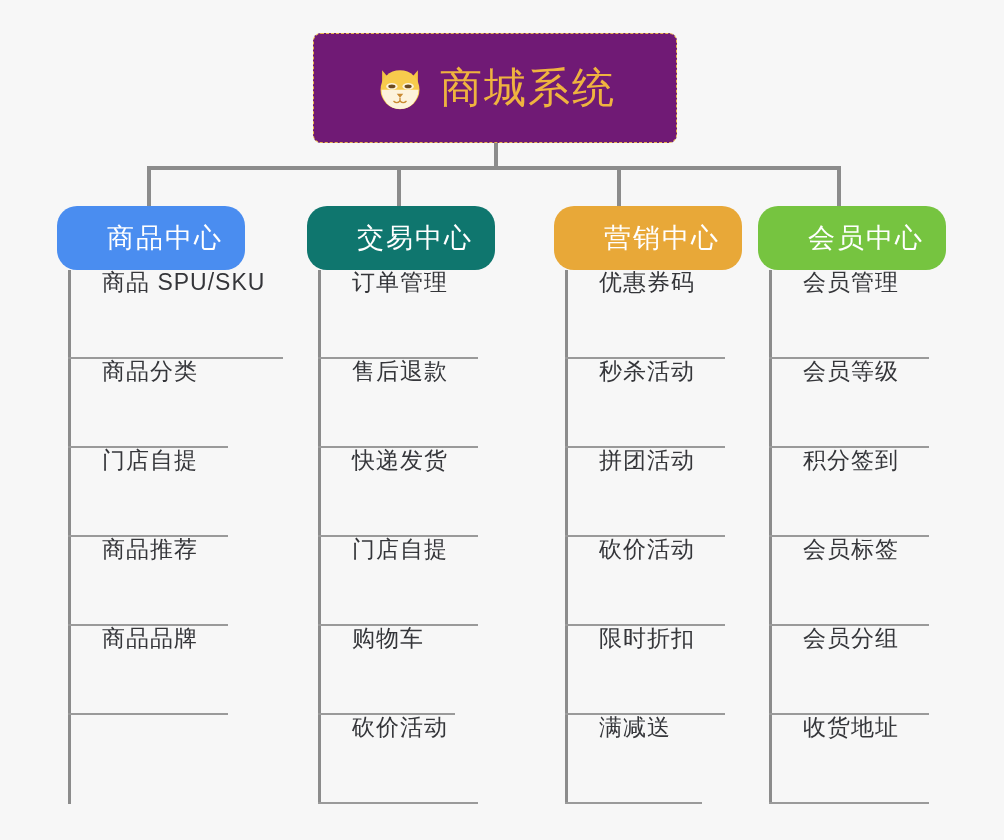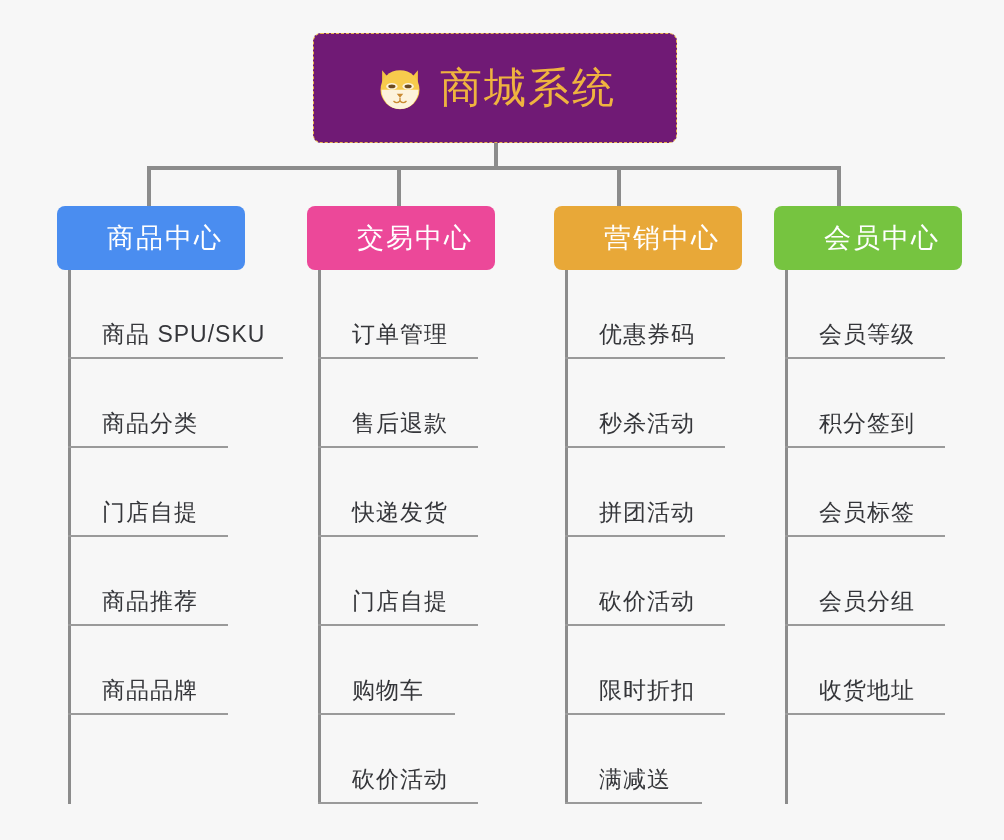--- a/index.html
+++ b/index.html
@@ -79,21 +79,21 @@
   }
 
   
   .column {
     position: absolute;
     top: 206px;
   }
   .cat-box {
     height: 64px;
     box-sizing: border-box;
-    border-radius: 8px;
+    border-radius: 20px;
     display: flex;
     align-items: center;
     justify-content: center;
     color: #ffffff;
     font-size: 27px;
     letter-spacing: 2px;
     white-space: nowrap;
     padding-left: 28px;
   }
 
@@ -108,23 +108,23 @@
     left: 11px;
     top: 0;
     width: 3px;
     background: #8c8c8c;
   }
   .leaf {
     position: relative;
     height: 89px;
     box-sizing: border-box;
     display: flex;
-    align-items: flex-end;
+    align-items: flex-start;
     padding-left: 45px;
-    padding-bottom: 12px;
+    padding-bottom: 4px;
   }
   .leaf-label {
     font-size: 23px;
     color: #35363a;
     white-space: nowrap;
     letter-spacing: 1px;
     line-height: 1.1;
   }
   .leaf-rule {
     position: absolute;
@@ -192,21 +192,21 @@
             <span class="leaf-label">商品推荐</span>
             <div class="leaf-rule" style="width: 160px;"></div>
           </div>
           <div class="leaf">
             <span class="leaf-label">商品品牌</span>
             <div class="leaf-rule" style="width: 160px;"></div>
           </div>
         </div>
       </div>
       <div class="column" style="left: 307px; width: 188px;">
-        <div class="cat-box" style="background: #ec4899; width: 188px;">
+        <div class="cat-box" style="background: #0f766e; width: 188px;">
           <span>交易中心</span>
         </div>
         <div class="leaf-list">
           <div class="spine" style="height: 534px;"></div>
           <div class="leaf">
             <span class="leaf-label">订单管理</span>
             <div class="leaf-rule" style="width: 160px;"></div>
           </div>
           <div class="leaf">
             <span class="leaf-label">售后退款</span>
@@ -255,27 +255,31 @@
           <div class="leaf">
             <span class="leaf-label">限时折扣</span>
             <div class="leaf-rule" style="width: 160px;"></div>
           </div>
           <div class="leaf">
             <span class="leaf-label">满减送</span>
             <div class="leaf-rule" style="width: 137px;"></div>
           </div>
         </div>
       </div>
-      <div class="column" style="left: 774px; width: 188px;">
+      <div class="column" style="left: 758px; width: 188px;">
         <div class="cat-box" style="background: rgb(118, 196, 64); width: 188px;">
           <span>会员中心</span>
         </div>
         <div class="leaf-list">
           <div class="spine" style="height: 534px;"></div>
           <div class="leaf">
+            <span class="leaf-label">会员管理</span>
+            <div class="leaf-rule" style="width: 160px;"></div>
+          </div>
+          <div class="leaf">
             <span class="leaf-label">会员等级</span>
             <div class="leaf-rule" style="width: 160px;"></div>
           </div>
           <div class="leaf">
             <span class="leaf-label">积分签到</span>
             <div class="leaf-rule" style="width: 160px;"></div>
           </div>
           <div class="leaf">
             <span class="leaf-label">会员标签</span>
             <div class="leaf-rule" style="width: 160px;"></div>

